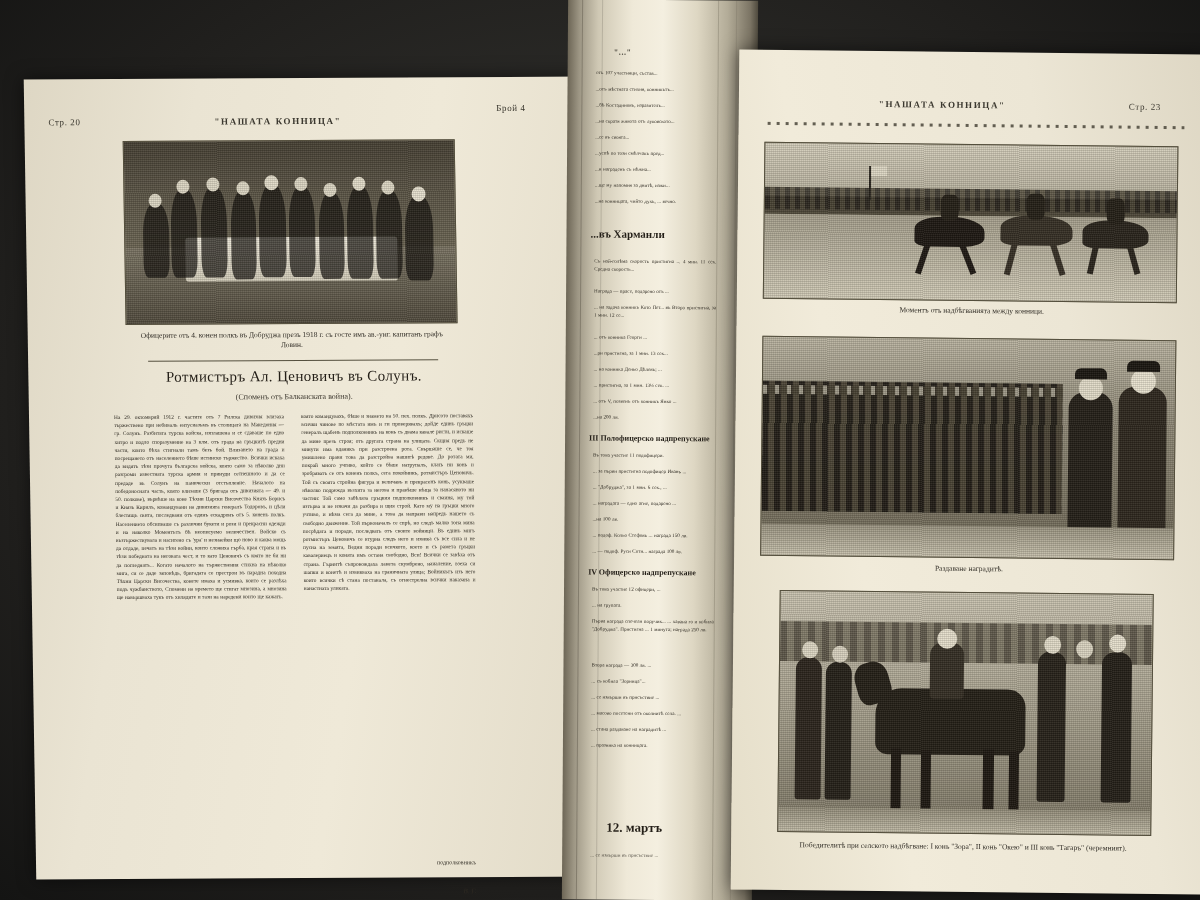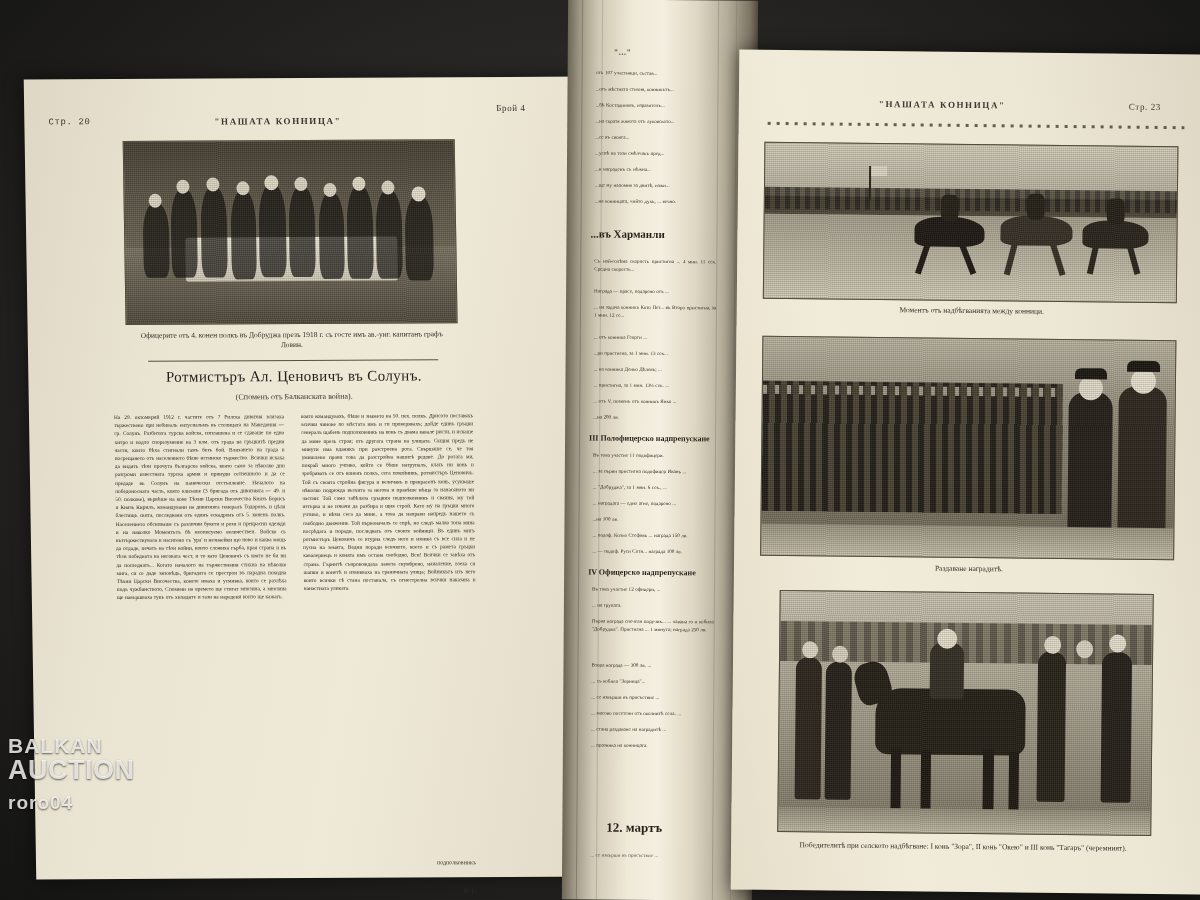--- a/index.html
+++ b/index.html
@@ -212,21 +212,21 @@
   }
 </style>
 </head>
 <body>
 
 <div id="page">
   <div class="backdrop"></div>
 
   <div class="page-sheet" id="left-page">
 
-    <div class="runhead" style="left:24px; top:38px;font-family:Liberation Mono, monospace;">Стр. 20</div>
+    <div class="runhead" style="left:24px; top:38px;">Стр. 20</div>
     <div class="runhead center" style="left:190px; top:38px;">"НАШАТА КОННИЦА"</div>
     <div class="runhead" style="left:472px; top:26px; font-weight:normal;">Брой 4</div>
 
     <div class="photo" style="left:98px; top:62px; width:330px; height:182px;">
 
       <div class="band" style="left:0;top:0;right:0;height:60%;
            background:linear-gradient(180deg,#4a4438 0%,#5d5749 45%,#6e6857 100%);"></div>
       <div class="band" style="left:0;bottom:0;right:0;height:42%;
            background:linear-gradient(180deg,#7b7565 0%,#554f42 100%);"></div>
 
@@ -420,18 +420,13 @@
       <div class="band" style="left:46px;top:70px;width:26px;height:138px;background:#2b261f;border-radius:12px 12px 3px 3px;"></div>
       <div class="band" style="left:52px;top:54px;width:16px;height:17px;background:#d4cebc;border-radius:50%;"></div>
 
       <div class="band" style="left:0;bottom:0;right:0;height:10%;
            background:linear-gradient(180deg,#938d7b,#bdb7a4);"></div>
       <div class="grain"></div>
     </div>
     <div class="caption" style="left:56px; top:790px; width:352px;">Победителитѣ при селското надбѣгване: I конь "Зора", II конь "Окею" и III конь "Тагаръ" (черемният).</div>
   </div>
 
-  <div id="watermark">
-    <div class="wm1">BALKAN</div>
-    <div class="wm2">AUCTION</div>
-    <div class="wm3">roro04</div>
-  </div>
 </div>
 
 </body></html>

